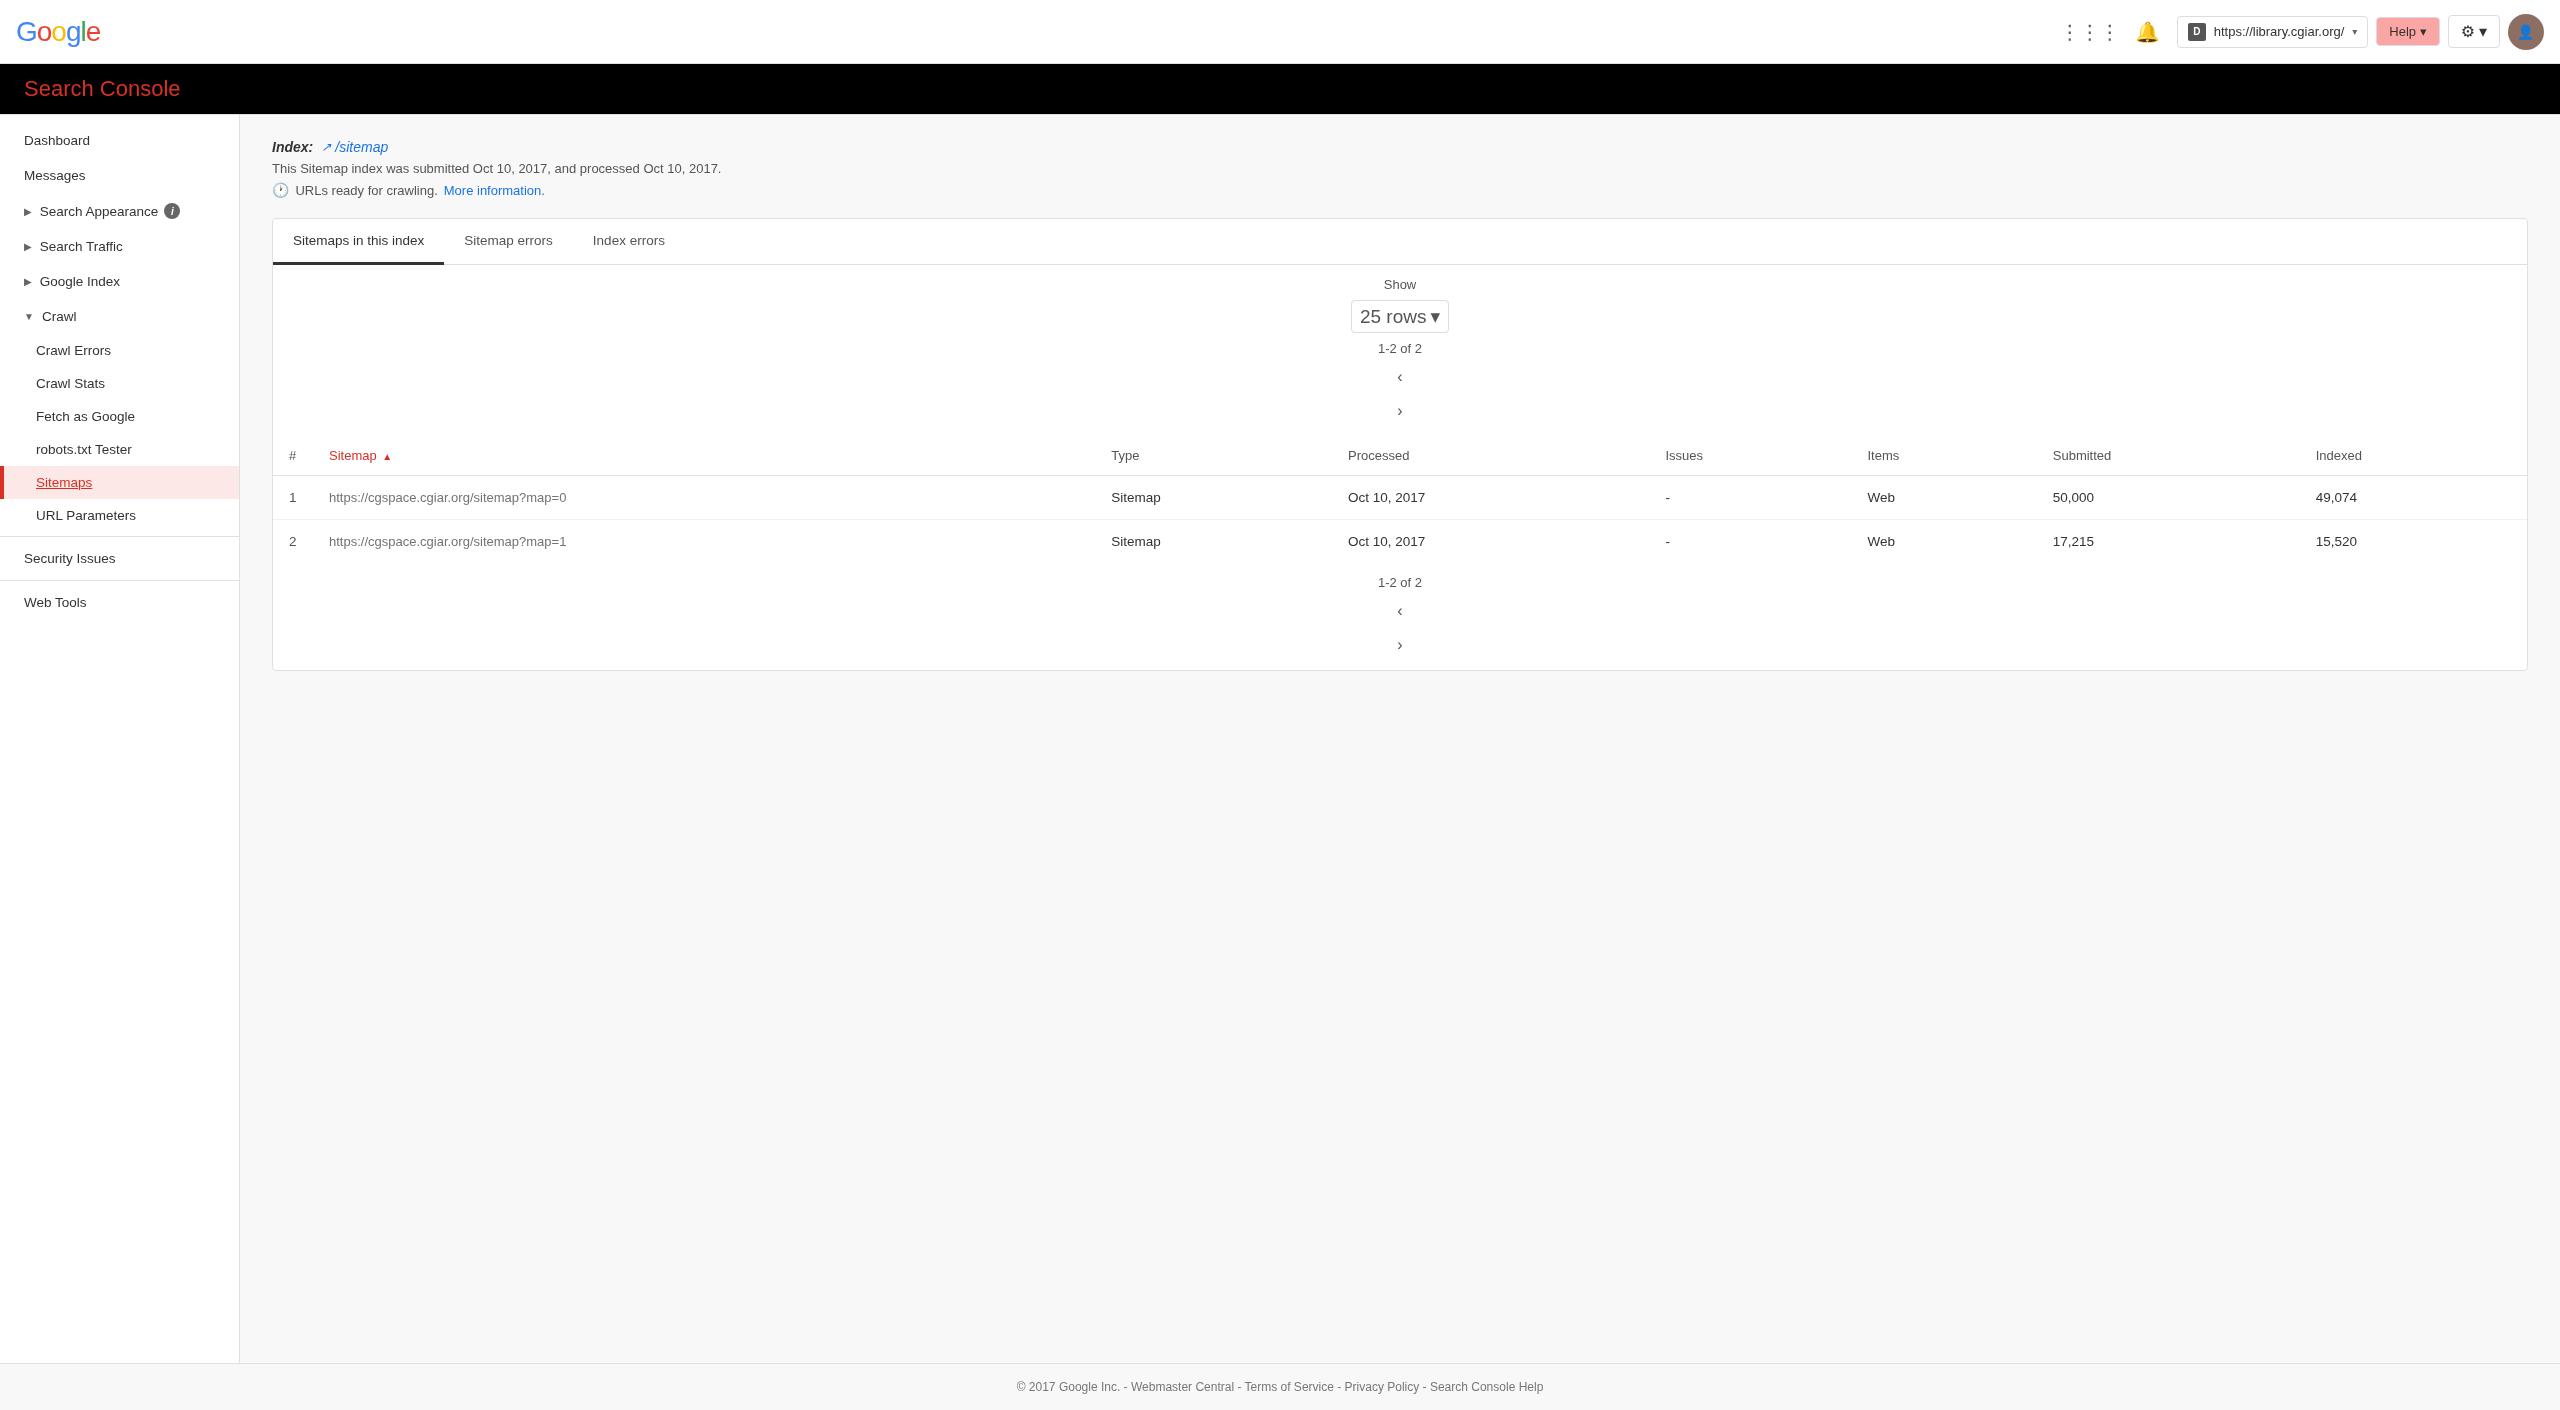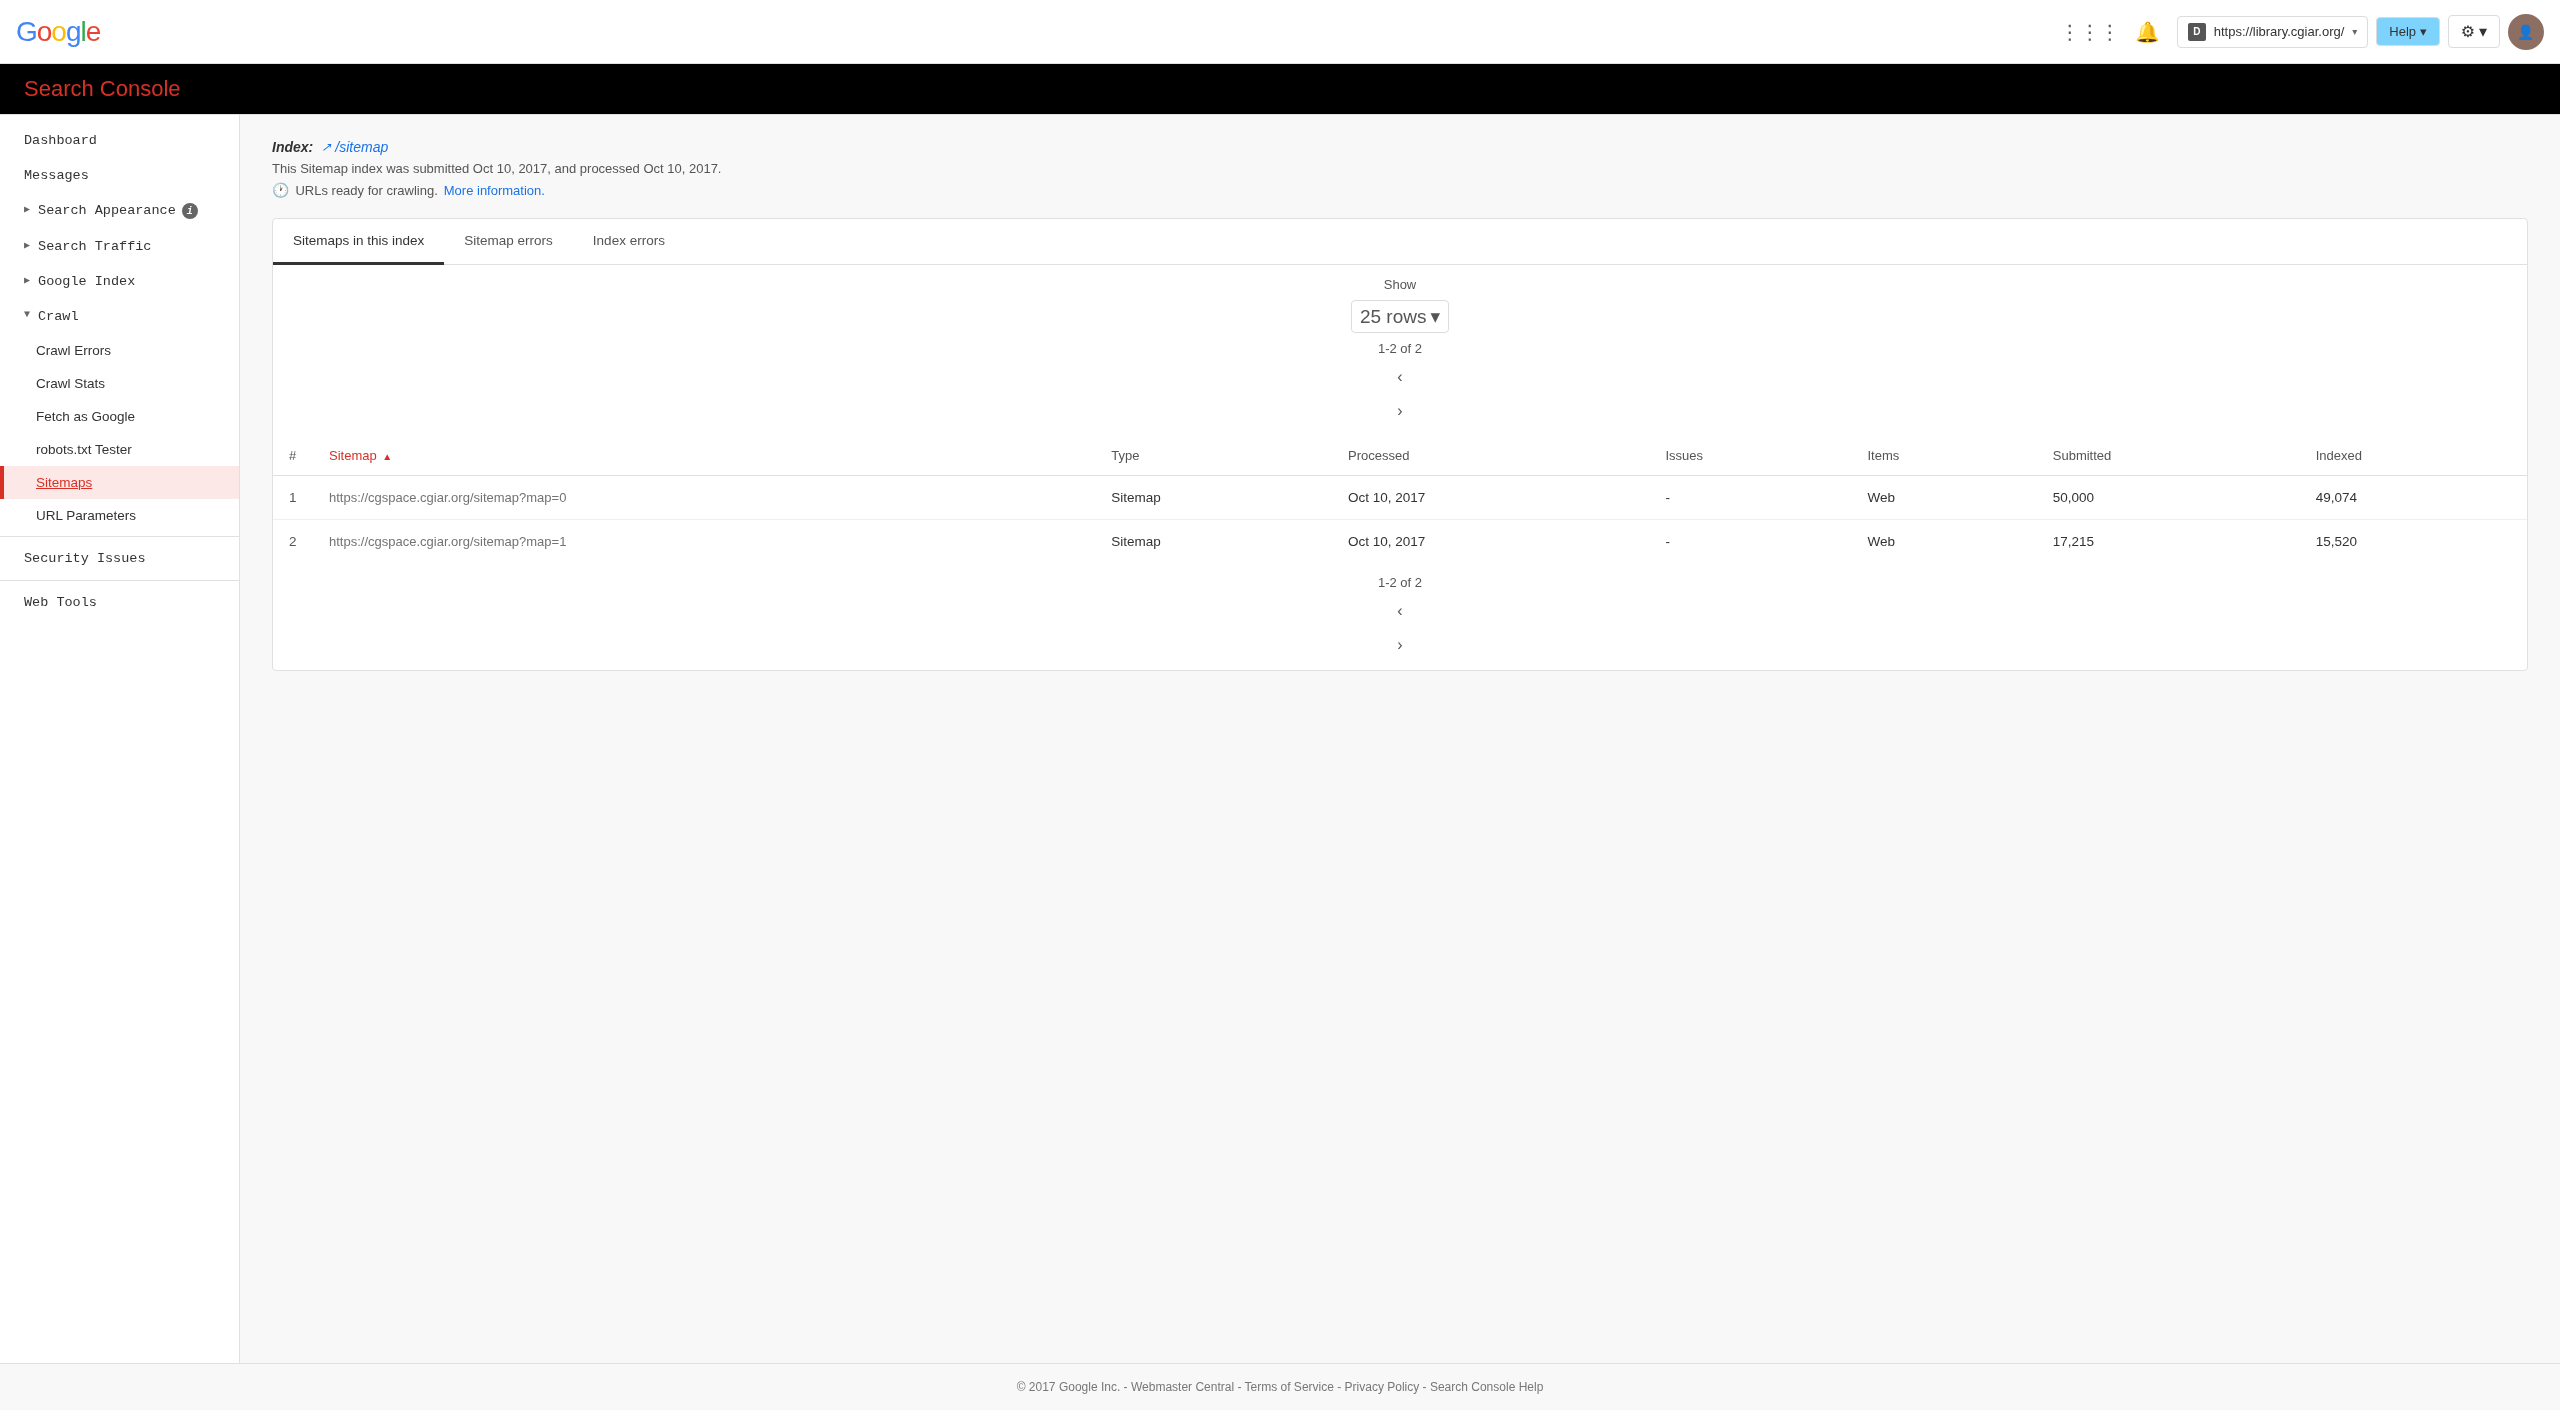--- a/index.html
+++ b/index.html
@@ -52,21 +52,21 @@
       font-size: 10px;
       font-weight: bold;
     }
     .site-selector .chevron { color: #666; font-size: 10px; }
 
     .help-btn {
       display: flex; align-items: center; gap: 4px;
       border: 1px solid #dadce0;
       border-radius: 4px;
       padding: 6px 12px;
-      background: #7dd3fc;
+      background: #fca5a5;
       cursor: pointer;
       font-size: 13px;
     }
     .gear-btn {
       display: flex; align-items: center; gap: 4px;
       border: 1px solid #dadce0;
       border-radius: 4px;
       padding: 6px 12px;
       background: #fff;
       cursor: pointer;
@@ -107,23 +107,22 @@
       border-right: 1px solid #e0e0e0;
       padding: 8px 0;
       flex-shrink: 0;
     }
     .sidebar-item {
       padding: 10px 24px;
       cursor: pointer;
       color: #333;
       font-size: 13.5px;
       display: flex;
-      align-items: flex-start;
+      align-items: center;
       gap: 6px;
-      font-family: Liberation Mono, monospace;
     }
     .sidebar-item .arrow { font-size: 10px; color: #666; margin-right: 2px; }
     .sidebar-item .info-icon {
       width: 16px; height: 16px; border-radius: 50%;
       background: #666; color: #fff;
       display: inline-flex; align-items: center; justify-content: center;
       font-size: 10px; font-style: italic; font-weight: bold;
     }
     .sidebar-sub-item {
       padding: 9px 24px 9px 36px;

